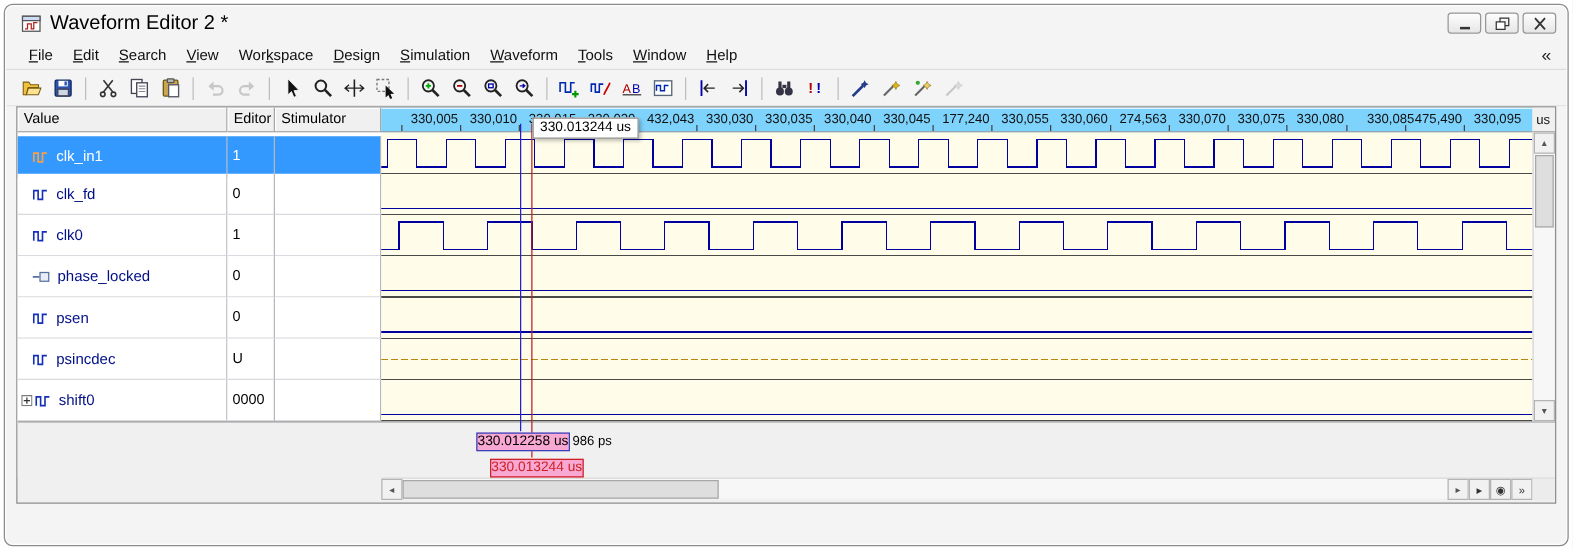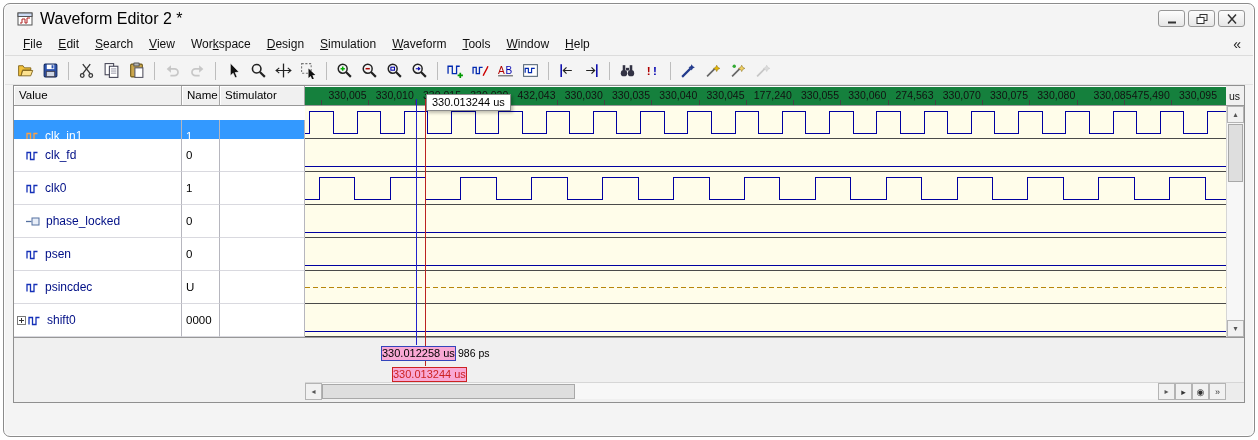--- a/index.html
+++ b/index.html
@@ -32,21 +32,21 @@
   .tbsep{width:1px;height:18px;background:#bdbdbd;margin:0 5px;flex:none}
   
   .content{position:absolute;left:9px;top:81px;width:1232px;height:318px;background:#f0f0f0;
            border:1px solid #8f8f8f;overflow:hidden}
   .content>*{position:absolute}
   .hdr{background:#f0f0f0;border-right:1px solid #a6a6a6;border-bottom:1px solid #989898;
        font-size:11.5px;color:#000;padding:3px 0 0 5px;height:20px;box-shadow:inset 1px 1px 0 #ffffff}
   #hdr-name{left:0;top:0;width:168px}
   #hdr-value{left:168px;top:0;width:38px}
   #hdr-stim{left:206px;top:0;width:85px}
-  .ruler{left:291px;top:0;width:921px;height:20px;background:#15803d;border-bottom:1px solid #989898;
+  .ruler{left:291px;top:0;width:921px;height:20px;background:#7dd3fc;border-bottom:1px solid #989898;
          overflow:hidden;box-shadow:inset 0 1px 0 #ffffff}
   .rlabel{position:absolute;top:3px;width:56px;text-align:center;font-size:10.5px;color:#111;white-space:nowrap}
   .rtick{position:absolute;top:14px;width:1px;height:5px;background:#444}
   .unitcell{left:1212px;top:0;width:18px;height:20px;background:#f0f0f0;font-size:10.5px;color:#111;
             padding:4px 0 0 3px;border-bottom:1px solid #989898}
   
   .namespanel{left:0;top:20px;width:291px;height:231px;background:#ffffff}
   .sigrow{position:absolute;left:0;width:291px;height:33px}
   .sigrow .cell{position:absolute;top:0;height:33px;background:#fff;border-bottom:1px solid #d9d9df;
                 border-right:1px solid #b6b6be;display:flex;align-items:center}
@@ -326,21 +326,21 @@
         <button class="tbbtn disabled">
           <svg viewBox="0 0 16 16" width="17" height="17">
             <path d="M2 13.5 9 6.5" stroke="#888" stroke-width="1.6"></path>
             <path d="M11 3l1 2 2 1-2 1-1 2-1-2-2-1 2-1z" fill="#bbb" stroke="#888" stroke-width=".5"></path>
           </svg>
         </button>
       </div>
 
     <div class="content">
       <div class="hdr" id="hdr-name">Value</div>
-      <div class="hdr" id="hdr-value">Name</div>
+      <div class="hdr" id="hdr-value">Editor</div>
       <div class="hdr" id="hdr-stim">Stimulator</div>
       <div class="ruler" id="ruler">
           <div class="rtick" style="left: 15.525px;"></div>
           <span class="rlabel" style="left: 14.525px;">330,005</span>
           <div class="rtick" style="left: 62.775px;"></div>
           <span class="rlabel" style="left: 61.775px;">330,010</span>
           <div class="rtick" style="left: 110.025px;"></div>
           <span class="rlabel" style="left: 109.025px;">330,015</span>
           <div class="rtick" style="left: 157.275px;"></div>
           <span class="rlabel" style="left: 156.275px;">330,020</span>
@@ -371,21 +371,21 @@
           <div class="rtick" style="left: 771.525px;"></div>
           <span class="rlabel" style="left: 770.525px; text-align: right;">330,085</span>
           <div class="rtick" style="left: 818.775px;"></div>
           <span class="rlabel" style="left: 817.775px;">475,490</span>
           <div class="rtick" style="left: 866.025px;"></div>
           <span class="rlabel" style="left: 865.025px;">330,095</span>
         </div>
       <div class="unitcell">us</div>
 
       <div class="namespanel" id="names">
-          <div class="sigrow sel" style="top: 14px;">
+          <div class="sigrow sel" style="top: 3px;">
             <div class="cell namec">
               <span class="indent"></span>
               <span class="sigicon">
                 <svg width="13" height="11" viewBox="0 0 13 11">
                   <path d="M1 9.5V2.5h3.5v7H8v-7h3.5" fill="none" stroke="#ffa040" stroke-width="1.3"></path>
                 </svg>
               </span>
               <span class="signame">clk_in1</span>
             </div>
             <div class="cell valc">1</div>

